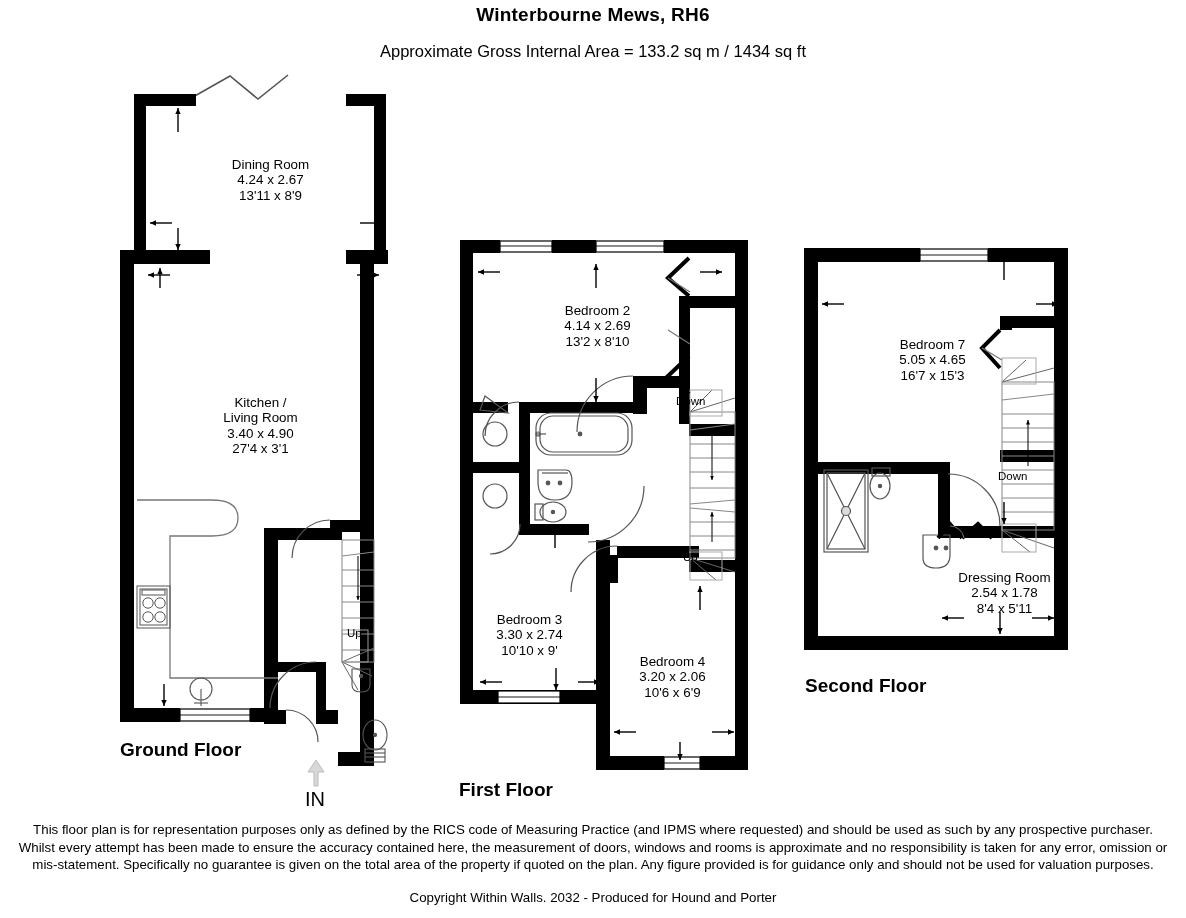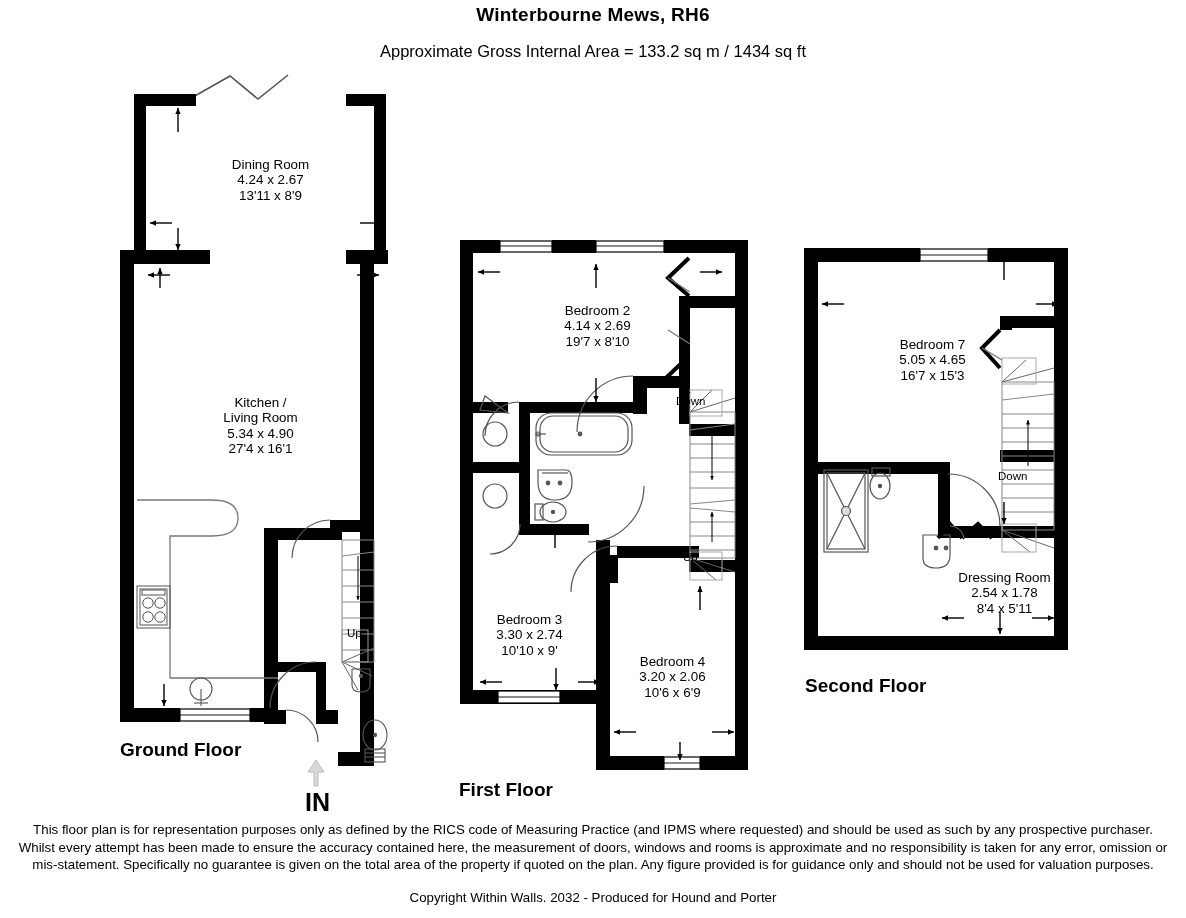--- a/index.html
+++ b/index.html
@@ -24,21 +24,21 @@
   #lbl-first{left:459px;top:739px;margin-top:40px;}
   #lbl-second{left:805px;top:675px;}
   .room{
     position:absolute;text-align:center;font-size:13.4px;line-height:15.4px;
     white-space:nowrap;
   }
   .room .rname{display:block;}
   .room .rm{display:block;}
   .room .rf{display:block;}
   .stairword{position:absolute;font-size:11.5px;margin-left:18px;}
-  #in-label{position:absolute;left:305px;top:788px;font-size:25px;font-weight:bold;}
+  #in-label{position:absolute;left:305px;top:788px;font-size:20px;font-weight:normal;}
   .disc{
     position:absolute;left:0;width:1186px;text-align:center;
     font-size:13.3px;line-height:17.6px;
   }
   #disc-body{top:821px;padding:0 14px;box-sizing:border-box;}
   #disc-copy{top:889px;}
 </style>
 </head>
 <body>
 
@@ -345,28 +345,28 @@
 
 <div class="room" id="r-dining" style="left:183px;top:157px;width:175px;">
   <span class="rname">Dining Room</span>
   <span class="rm">4.24 x 2.67</span>
   <span class="rf">13'11 x 8'9</span>
 </div>
 
 <div class="room" id="r-kitchen" style="left:173px;top:395px;width:175px;">
   <span class="rname">Kitchen /</span>
   <span class="rname">Living Room</span>
-  <span class="rm">5.34 x 4.90</span>
-  <span class="rf">27'4 x 16'1</span>
+  <span class="rm">3.40 x 4.90</span>
+  <span class="rf">27'4 x 3'1</span>
 </div>
 
 <div class="room" id="r-bed2" style="left:510px;top:303px;width:175px;">
   <span class="rname">Bedroom 2</span>
   <span class="rm">4.14 x 2.69</span>
-  <span class="rf">19'7 x 8'10</span>
+  <span class="rf">13'2 x 8'10</span>
 </div>
 
 <div class="room" id="r-bed3" style="left:442px;top:612px;width:175px;">
   <span class="rname">Bedroom 3</span>
   <span class="rm">3.30 x 2.74</span>
   <span class="rf">10'10 x 9'</span>
 </div>
 
 <div class="room" id="r-bed4" style="left:585px;top:654px;width:175px;">
   <span class="rname">Bedroom 4</span>

